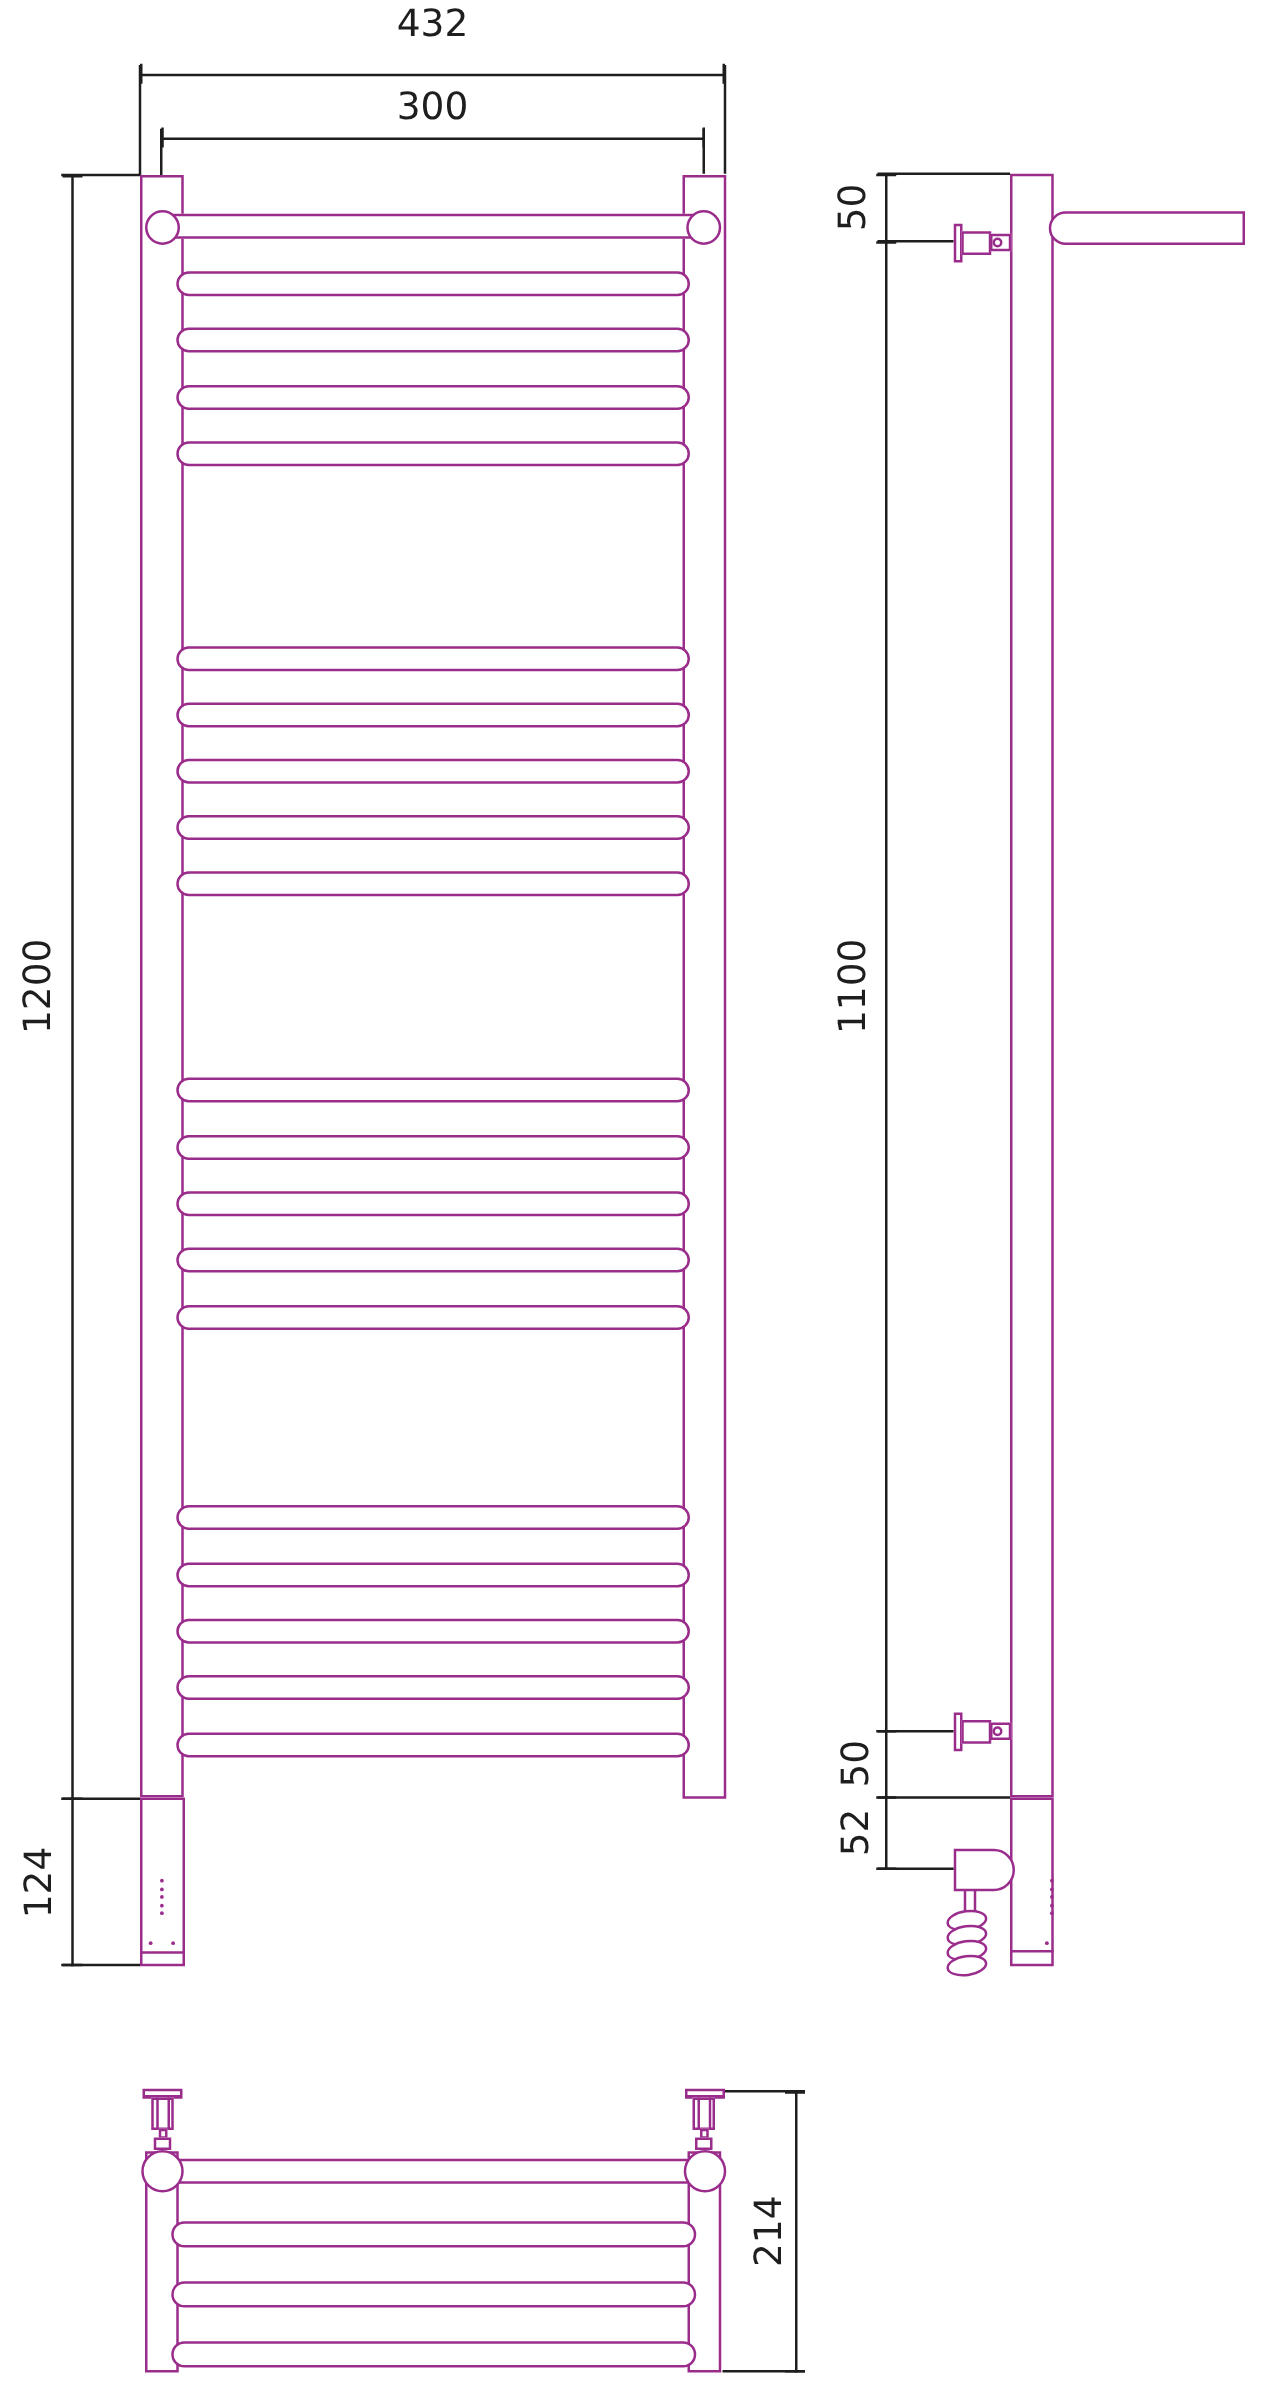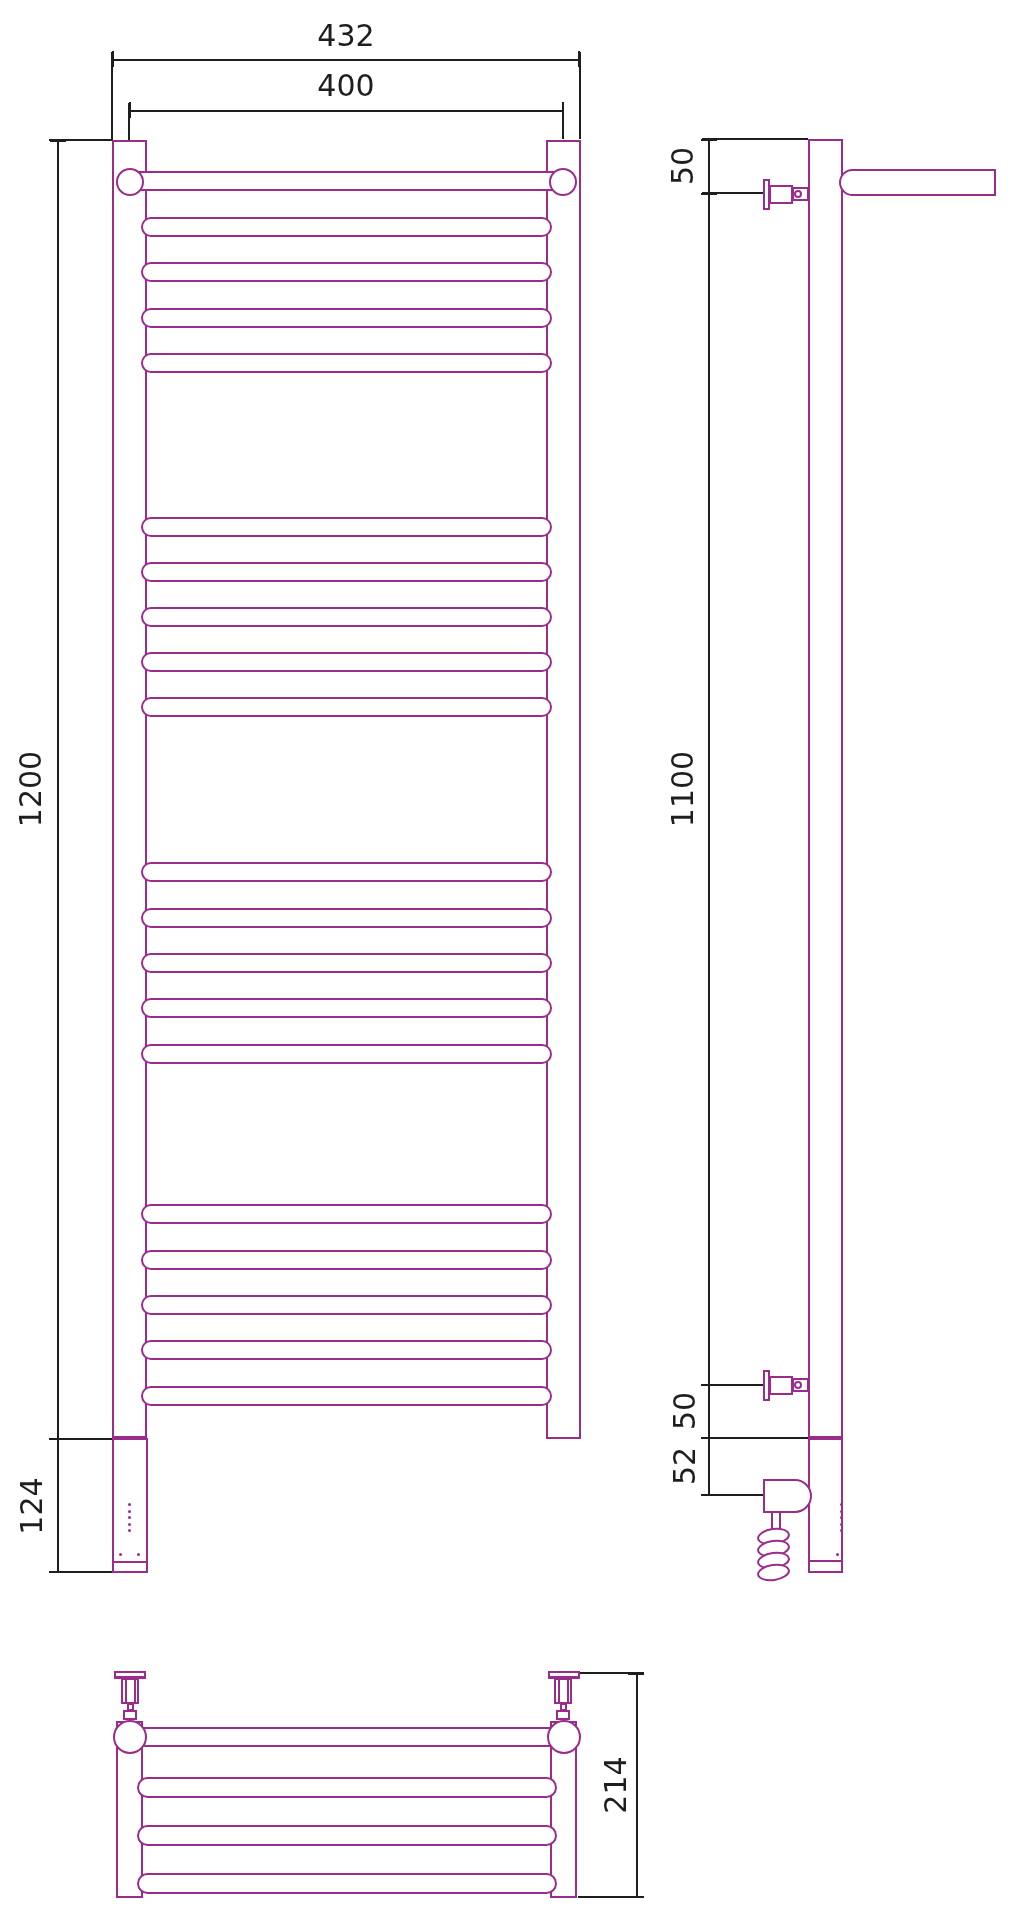--- a/index.html
+++ b/index.html
@@ -28,28 +28,28 @@
 
 <div class="canvas">
 
   <div>
 
     <div class="p bvl" style="left:111px;top:52px;height:88px"></div>
     <div class="p bvl" style="left:579px;top:52px;height:87px"></div>
     <div class="p bhl" style="left:112px;top:59px;width:468px"></div>
     <div class="p bvl" style="left:112px;top:51px;height:16px"></div>
     <div class="p bvl" style="left:578px;top:51px;height:16px"></div>
-    <div class="p dimlabel" style="left:296px;top:20px">432</div>
+    <div class="p dimlabel" style="left:296px;top:4px">432</div>
 
     <div class="p bvl" style="left:128px;top:103px;height:37px"></div>
     <div class="p bvl" style="left:562px;top:103px;height:36px"></div>
     <div class="p bhl" style="left:129px;top:110px;width:434px"></div>
     <div class="p bvl" style="left:129px;top:102px;height:16px"></div>
     <div class="p bvl" style="left:562px;top:102px;height:16px"></div>
-    <div class="p dimlabel" style="left:296px;top:70px">400</div>
+    <div class="p dimlabel" style="left:296px;top:70px">300</div>
 
     <div class="p bhl" style="left:49px;top:139px;width:63px"></div>
     <div class="p bhl" style="left:49px;top:1438px;width:63px"></div>
     <div class="p bvl" style="left:57px;top:140px;height:1299px"></div>
     <div class="p bhl" style="left:50px;top:140px;width:16px"></div>
     <div class="p bhl" style="left:50px;top:1438px;width:16px"></div>
     <div class="p dimlabel rot" style="left:-19px;top:773px">1200</div>
 
     <div class="p bvl" style="left:57px;top:1439px;height:134px"></div>
     <div class="p bhl" style="left:50px;top:1571px;width:16px"></div>

